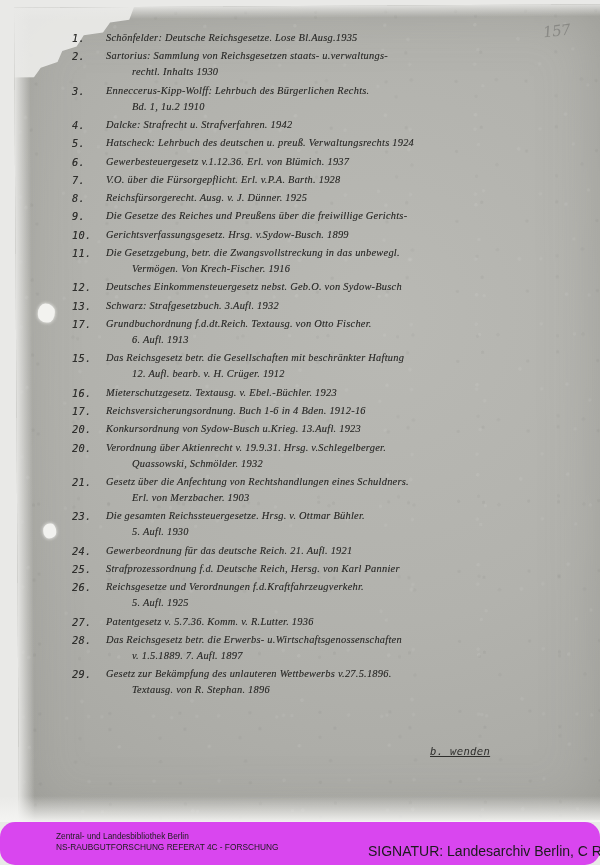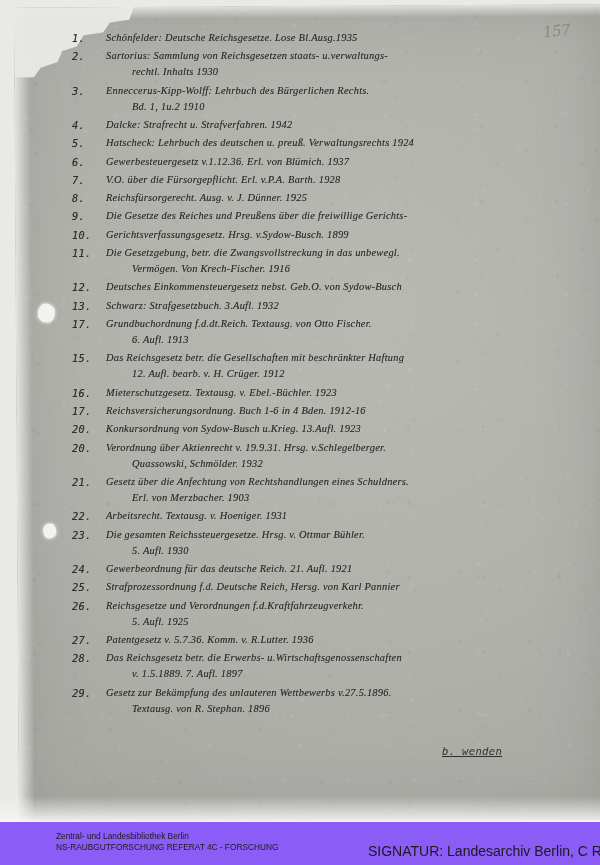--- a/index.html
+++ b/index.html
@@ -158,33 +158,33 @@
   .closing {
     position: absolute;
     left: 430px;
     top: 745px;
     font-family: "DejaVu Sans Mono", monospace;
     font-style: italic;
     font-size: 10.6px;
     color: #2e2e2c;
     text-decoration: underline;
     letter-spacing: 0.3px;
-    margin-left: 12px;
   }
 
   
   .caption-bar {
     position: absolute;
     left: 0;
     bottom: 0;
     width: 600px;
     height: 43px;
-    background: #8b5cf6;
+    background: #d946ef;
     display: flex;
     align-items: center;
+    border-radius: 15px;
   }
   .caption-left {
     position: absolute;
     left: 56px;
     top: 9px;
     font-size: 8.3px;
     line-height: 11.4px;
     color: #1b1b1b;
     white-space: nowrap;
   }
@@ -299,24 +299,20 @@
       </div>
       <div class="entry">
         <span class="entry-num">20.</span>
         <span class="entry-text"><span>Verordnung über Aktienrecht v. 19.9.31. Hrsg. v.Schlegelberger.</span><span class="entry-line-2">Quassowski, Schmölder. 1932</span></span>
       </div>
       <div class="entry">
         <span class="entry-num">21.</span>
         <span class="entry-text"><span>Gesetz über die Anfechtung von Rechtshandlungen eines Schuldners.</span><span class="entry-line-2">Erl. von Merzbacher. 1903</span></span>
       </div>
       <div class="entry">
-        <span class="entry-num">22.</span>
-        <span class="entry-text"><span>Arbeitsrecht. Textausg. v. Hoeniger. 1931</span></span>
-      </div>
-      <div class="entry">
         <span class="entry-num">23.</span>
         <span class="entry-text"><span>Die gesamten Reichssteuergesetze. Hrsg. v. Ottmar Bühler.</span><span class="entry-line-2">5. Aufl. 1930</span></span>
       </div>
       <div class="entry">
         <span class="entry-num">24.</span>
         <span class="entry-text"><span>Gewerbeordnung für das deutsche Reich. 21. Aufl. 1921</span></span>
       </div>
       <div class="entry">
         <span class="entry-num">25.</span>
         <span class="entry-text"><span>Strafprozessordnung f.d. Deutsche Reich, Hersg. von Karl Pannier</span></span>

